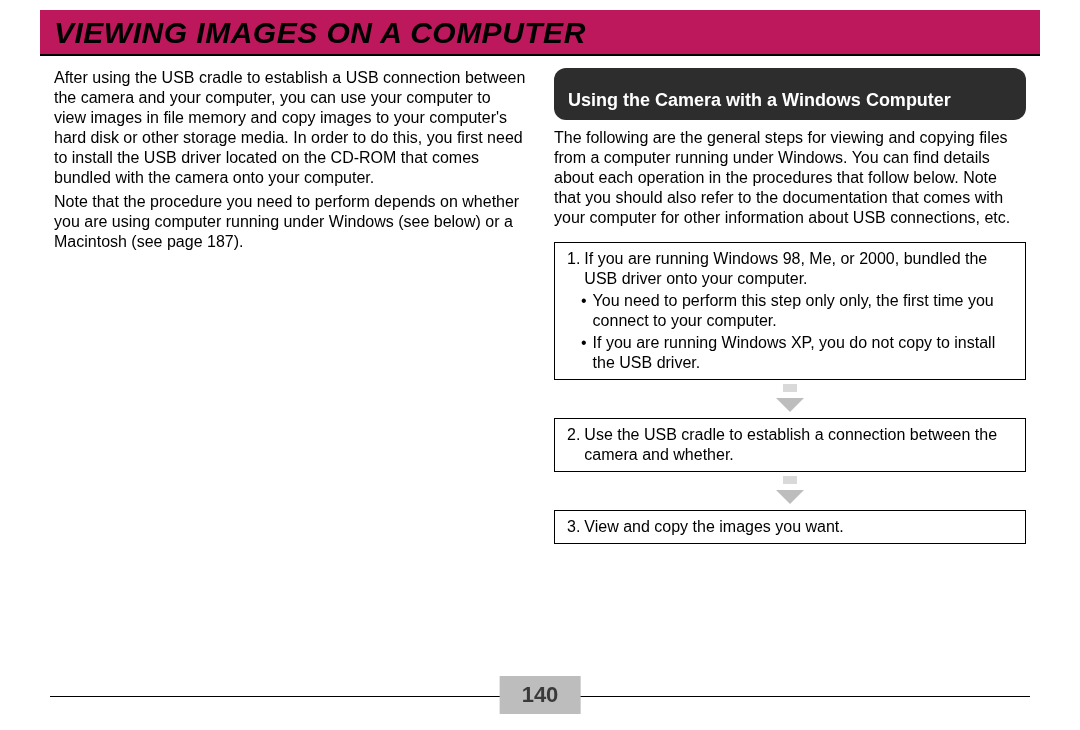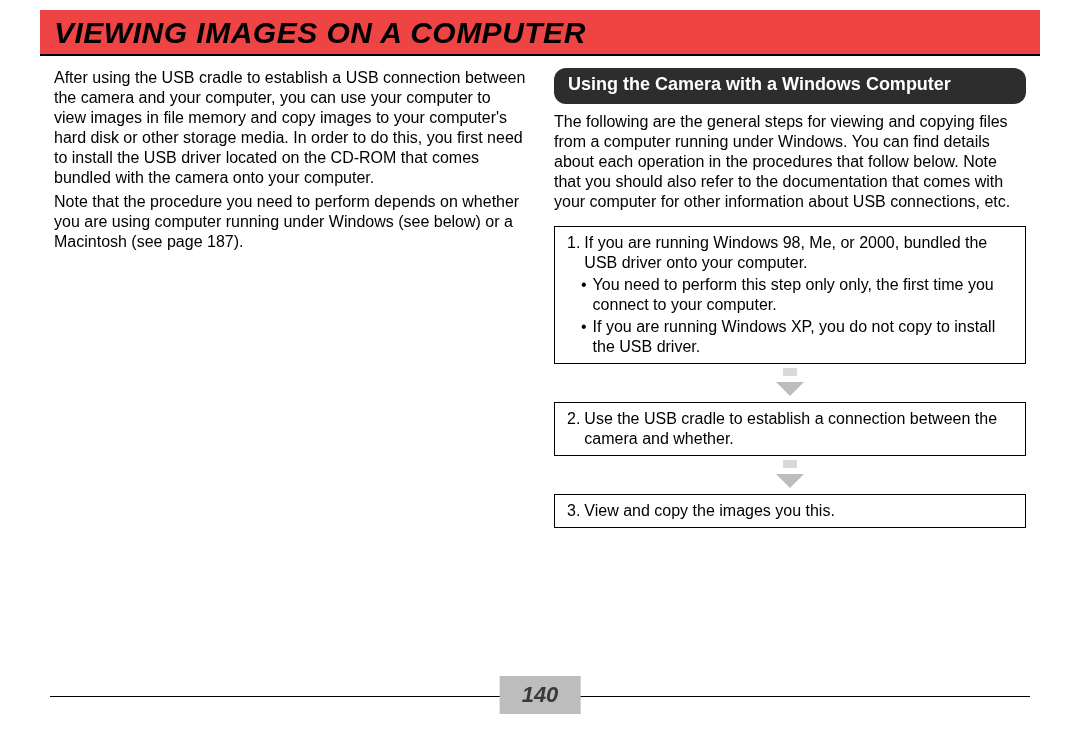--- a/index.html
+++ b/index.html
@@ -5,21 +5,21 @@
   * { box-sizing: border-box; margin: 0; padding: 0; }
   html, body { width: 1080px; height: 730px; background: #fff; font-family: Arial, Helvetica, sans-serif; color: #000; }
   .page {
     position: relative;
     width: 1080px;
     height: 730px;
     padding: 0 40px;
   }
   .header-bar {
     margin-top: 10px;
-    background: #ef4444;
+    background: #be185d;
     padding: 6px 14px 4px 14px;
     border-bottom: 2px solid #000;
   }
   .header-bar h1 {
     font-family: Arial, Helvetica, sans-serif;
     font-weight: 900;
     font-size: 30px;
     letter-spacing: 0.5px;
     font-style: italic;
     color: #000;
@@ -36,21 +36,21 @@
   }
   .col-left { padding-left: 14px; }
   .col-right { padding-right: 14px; }
   .para { margin-bottom: 4px; }
   .sub-head {
     background: #2d2d2d;
     color: #fff;
     font-weight: bold;
     font-size: 18px;
     line-height: 1.2;
-    padding: 6px 14px 8px 14px;
+    padding: 22px 14px 8px 14px;
     border-radius: 12px;
     margin-bottom: 8px;
   }
   .step-box {
     border: 1px solid #000;
     padding: 6px 10px 6px 12px;
     font-size: 16px;
     line-height: 1.25;
   }
   .step-item { display: flex; }
@@ -82,21 +82,20 @@
     border-top: 1px solid #000;
   }
   .page-num-box {
     position: absolute;
     left: 50%; transform: translateX(-50%);
     top: 0;
     background: #bdbdbd;
     padding: 6px 22px;
     font-weight: 900;
     font-size: 22px;
-    font-style: italic;
     color: #3a3a3a;
   }
 </style>
 </head>
 <body>
 
 <div class="page">
 
   <div class="header-bar">
     <h1>VIEWING IMAGES ON A COMPUTER</h1>
@@ -143,21 +142,21 @@
       </div>
 
       <div class="arrow-wrap">
         <div class="arrow-stem"></div>
         <div class="arrow-down"></div>
       </div>
 
       <div class="step-box">
         <div class="step-item">
           <span class="step-num">3.</span>
-          <span class="step-txt">View and copy the images you this.</span>
+          <span class="step-txt">View and copy the images you want.</span>
         </div>
       </div>
 
     </div>
   </div>
 
   <div class="footer">
     <div class="footer-line"></div>
     <div class="page-num-box">140</div>
   </div>

